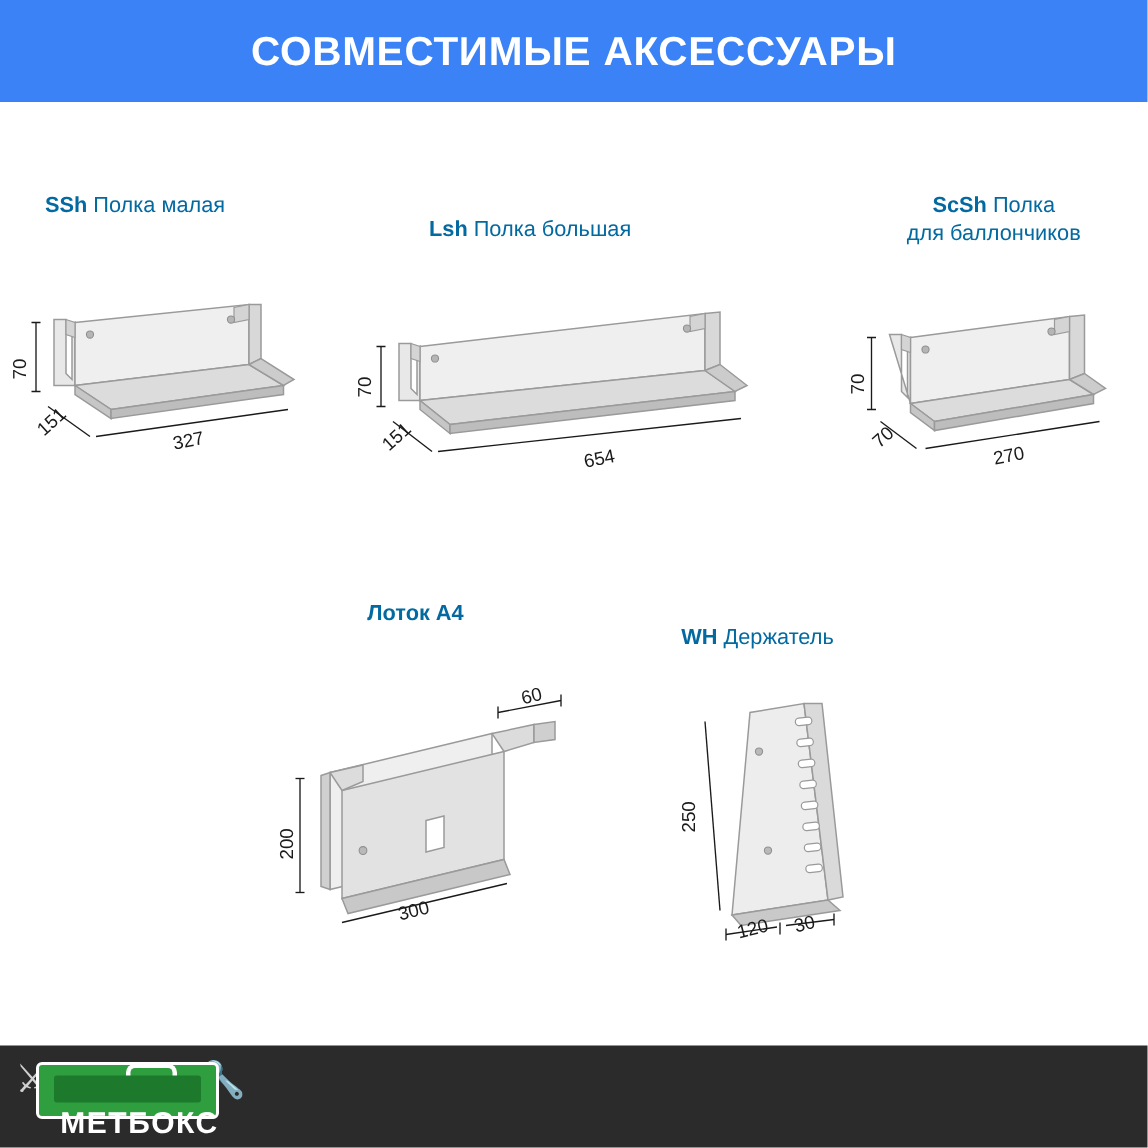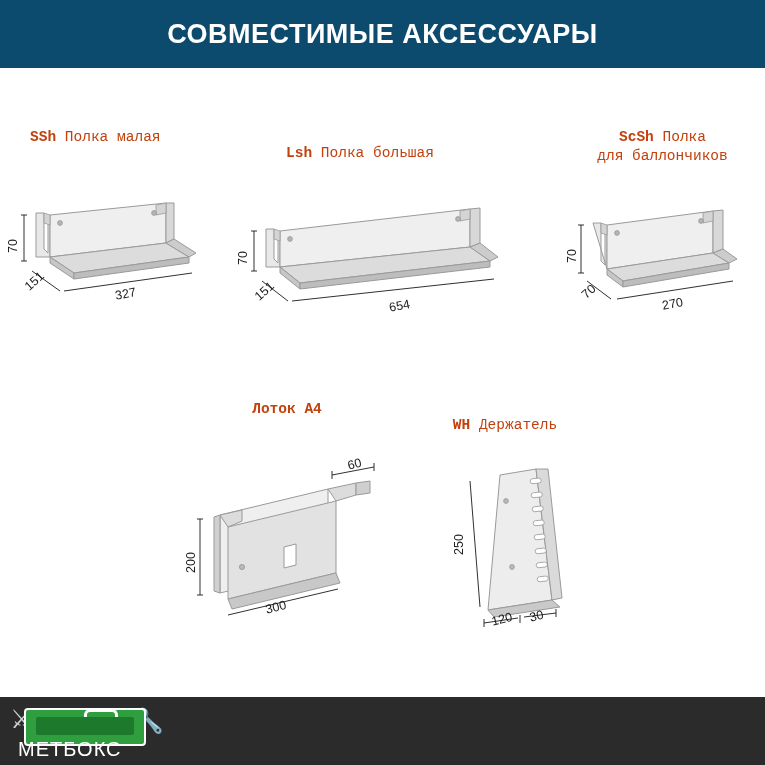--- a/index.html
+++ b/index.html
@@ -18,42 +18,42 @@
     position: relative;
     width: 765px;
     height: 765px;
   }
   
   .header {
     position: absolute;
     left: 0; top: 0;
     width: 765px;
     height: 68px;
-    background: #0c4a6e;
+    background: #3b82f6;
     display: flex;
     align-items: center;
     justify-content: center;
   }
   .header-title {
     color: #ffffff;
     font-size: 27px;
     font-weight: bold;
     letter-spacing: 0.5px;
     text-align: center;
     font-family: "Liberation Sans", sans-serif;
   }
   
   .item {
     position: absolute;
   }
   .item-title {
     font-size: 14.5px;
-    color: #c2410c;
+    color: #0369a1;
     line-height: 19px;
-    font-family: Liberation Mono, monospace;
+    font-family: Liberation Sans, sans-serif;
   }
   .item-title .code {
     font-weight: bold;
   }
   .t-center { text-align: center; }
   .t-left { text-align: left; }
 
   .drawing {
     position: absolute;
   }
@@ -123,23 +123,24 @@
     color: #cfcfcf;
     font-size: 24px;
     line-height: 30px;
   }
   .logo-text {
     position: absolute;
     left: 10px; top: 36px;
     width: 150px;
     color: #ffffff;
     font-size: 20px;
-    font-weight: normal;
+    font-weight: bold;
     letter-spacing: 1px;
     font-family: "Liberation Sans", sans-serif;
+    text-align: center;
   }
   svg { display: block; }
 </style>
 </head>
 <body>
 
 <div class="page">
 
   <div class="header">
     <div class="header-title">СОВМЕСТИМЫЕ АКСЕССУАРЫ</div>
@@ -232,21 +233,21 @@
       <line x1="13" y1="30" x2="19" y2="30" stroke="#1a1a1a" stroke-width="0.9"></line>
       <line x1="13" y1="78" x2="19" y2="78" stroke="#1a1a1a" stroke-width="0.9"></line>
       <line x1="22" y1="86" x2="46" y2="104" stroke="#1a1a1a" stroke-width="0.9"></line>
       <line x1="52" y1="104" x2="168" y2="86" stroke="#1a1a1a" stroke-width="0.9"></line>
     </svg>
     <div class="dim" style="left:0px; top:68px;"><span class="rot90" style="display:inline-block;">70</span></div>
     <div class="dim" style="left:14px; top:96px;"><span class="rot45" style="display:inline-block;">70</span></div>
     <div class="dim" style="left:96px; top:104px;"><span class="rot-m" style="display:inline-block;">270</span></div>
   </div>
 
-  <div class="item" style="left:192px; top:400px; width:190px;">
+  <div class="item" style="left:182px; top:400px; width:190px;">
     <div class="item-title t-center">
       <span class="code">Лоток A4</span>
     </div>
   </div>
   <div class="drawing" style="left:180px; top:455px; width:230px; height:175px;">
     <svg width="230" height="175" viewBox="0 0 230 175">
 
       <polygon points="40,60 148,34 148,112 40,138" fill="#efefef" stroke="#9a9a9a" stroke-width="1"></polygon>
 
       <polygon points="48,72 156,46 156,118 48,144" fill="#e2e2e2" stroke="#9a9a9a" stroke-width="1"></polygon>

